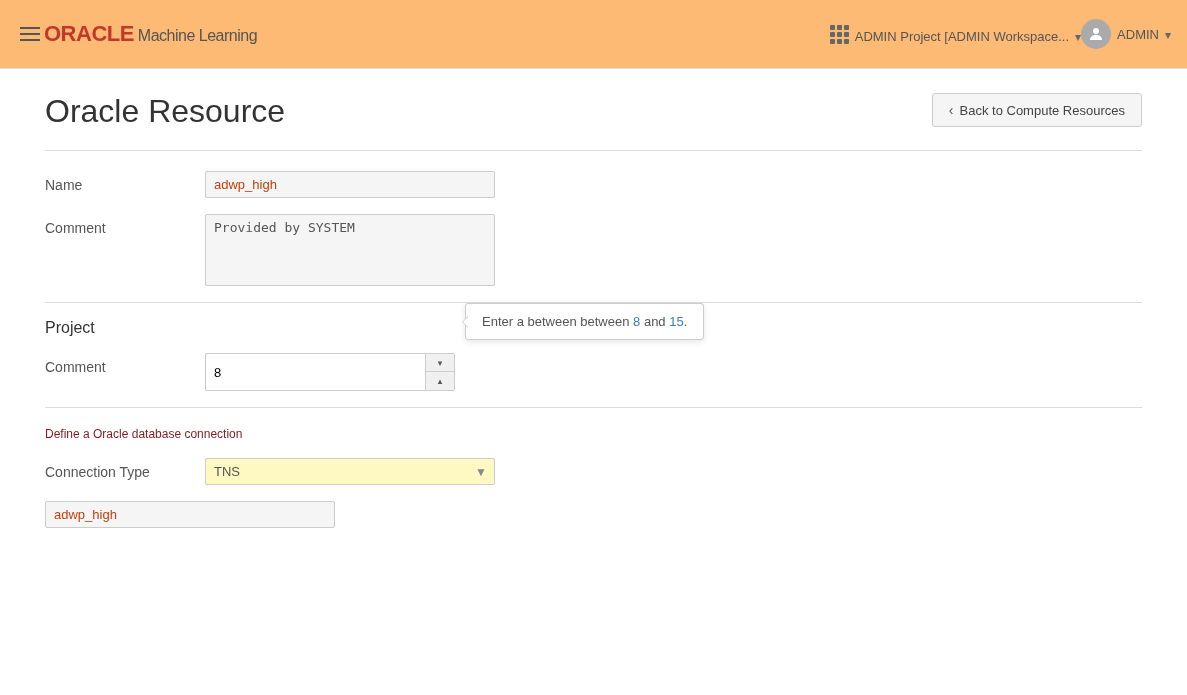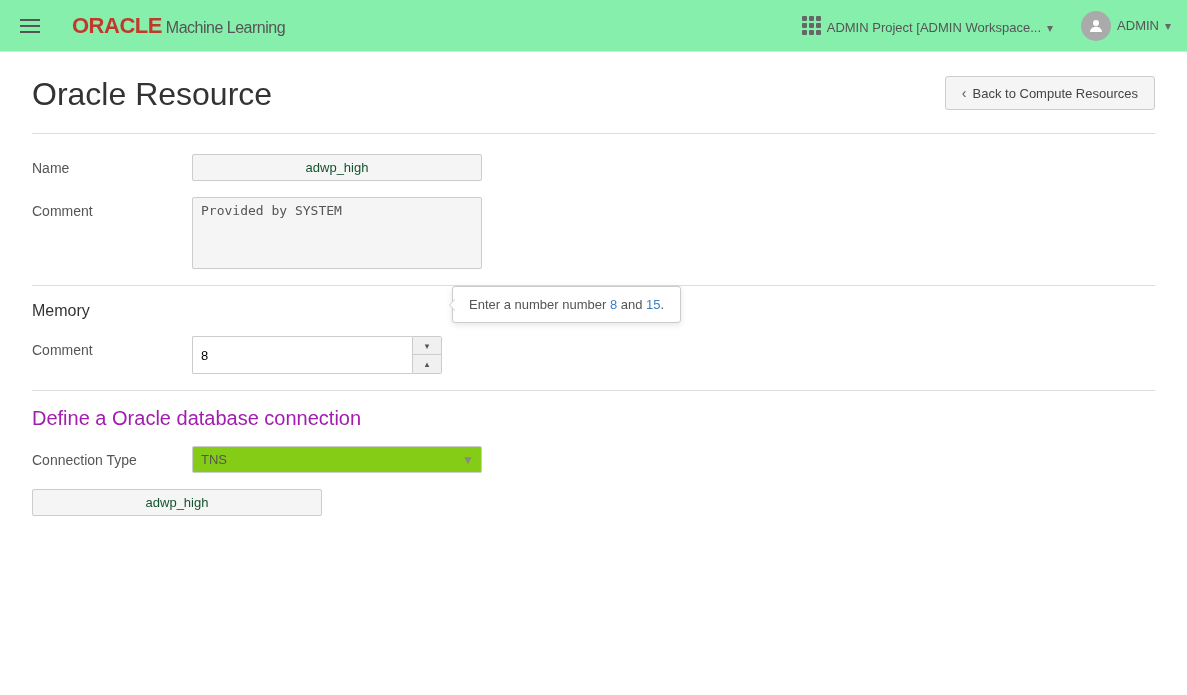--- a/index.html
+++ b/index.html
@@ -7,25 +7,25 @@
       font-family: "Helvetica Neue", Arial, sans-serif;
       font-size: 14px;
       color: #333;
       background: #fff;
     }
 
     
     .header {
       display: flex;
       align-items: center;
-      height: 52px;
-      background: #86efac;
+      height: 69px;
+      background: #fdba74;
       border-bottom: 1px solid #ddd;
       padding: 0 16px;
-      gap: 28px;
+      gap: 0;
     }
     .header-menu-icon {
       display: flex;
       flex-direction: column;
       gap: 4px;
       cursor: pointer;
       padding: 4px;
     }
     .header-menu-icon span {
       display: block;
@@ -90,21 +90,21 @@
       font-size: 12px;
     }
     .chevron-down::after {
       content: "▾";
       font-size: 12px;
       color: #666;
     }
 
     
     .main-content {
-      padding: 24px 32px;
+      padding: 24px 45px;
     }
 
     
     .page-title-row {
       display: flex;
       align-items: flex-start;
       justify-content: space-between;
       margin-bottom: 20px;
     }
     .page-title {
@@ -154,23 +154,22 @@
       color: #555;
       font-size: 14px;
     }
     .form-input {
       flex: 1;
       padding: 5px 8px;
       border: 1px solid #ccc;
       border-radius: 2px;
       background: #f5f5f5;
       font-size: 13px;
-      color: #14532d;
+      color: #c2410c;
       max-width: 290px;
-      text-align: center;
     }
     .form-textarea {
       flex: 1;
       padding: 5px 8px;
       border: 1px solid #ccc;
       border-radius: 2px;
       background: #f5f5f5;
       font-size: 13px;
       color: #555;
       max-width: 290px;
@@ -179,23 +178,23 @@
     }
 
     
     .section-header {
       font-size: 16px;
       color: #333;
       margin-bottom: 16px;
       font-weight: 400;
     }
     .section-header-link {
-      color: #a21caf;
+      color: #7f1d1d;
       text-decoration: none;
-      font-size: 20px;
+      font-size: 12px;
     }
 
     
     .spinner-wrapper {
       display: flex;
       align-items: stretch;
       position: relative;
     }
     .spinner-input {
       width: 220px;
@@ -269,21 +268,21 @@
     .form-select-wrapper {
       position: relative;
       max-width: 290px;
       flex: 1;
     }
     .form-select {
       width: 100%;
       padding: 5px 28px 5px 8px;
       border: 1px solid #ccc;
       border-radius: 2px;
-      background: #84cc16;
+      background: #fef9c3;
       font-size: 13px;
       color: #555;
       appearance: none;
       -webkit-appearance: none;
     }
     .select-arrow {
       position: absolute;
       right: 8px;
       top: 50%;
       transform: translateY(-50%);
@@ -370,35 +369,35 @@
     </div>
     <div class="form-row">
       <label class="form-label">Comment</label>
       <textarea class="form-textarea" readonly="" style="">Provided by SYSTEM</textarea>
     </div>
   </div>
 
   <hr class="compute-divider">
 
   <div class="compute-section">
-    <div class="section-header">Memory</div>
+    <div class="section-header">Project</div>
 
     <div class="form-row" style="position:relative;">
       <label class="form-label">Comment</label>
       <div class="tooltip-container">
         <div class="spinner-wrapper">
           <input class="spinner-input" type="text" value="8" style="">
           <div class="spinner-buttons">
             <button class="spinner-btn">▾</button>
             <button class="spinner-btn">▴</button>
           </div>
         </div>
 
         <div class="tooltip-box">
-          <span>Enter a number number </span><span class="tooltip-number-highlight">8</span><span> and </span><span class="tooltip-number-highlight">15</span><span>.</span>
+          <span>Enter a between between </span><span class="tooltip-number-highlight">8</span><span> and </span><span class="tooltip-number-highlight">15</span><span>.</span>
         </div>
       </div>
     </div>
   </div>
 
   <hr class="define-section-divider">
 
   <div class="form-section">
     <div class="section-header">
       <a href="#" class="section-header-link">Define a Oracle database connection</a>

